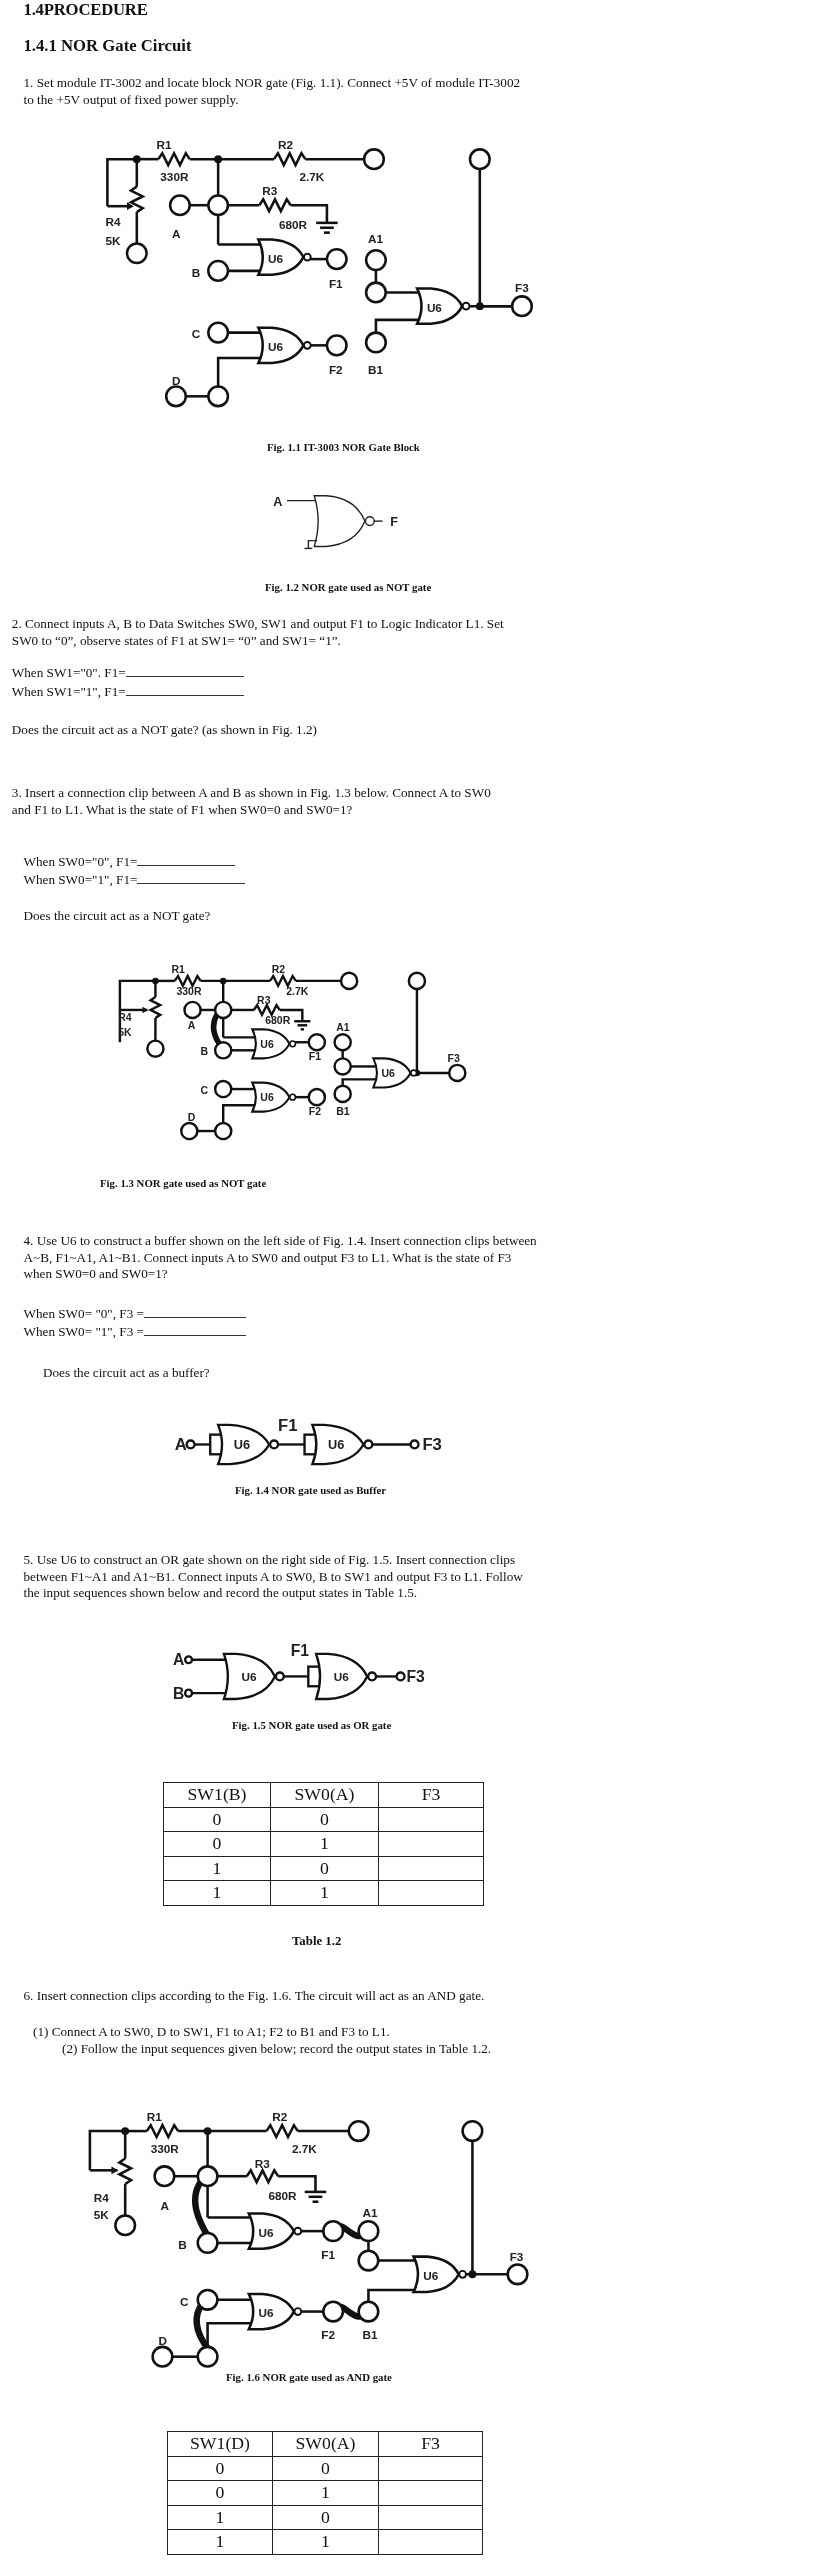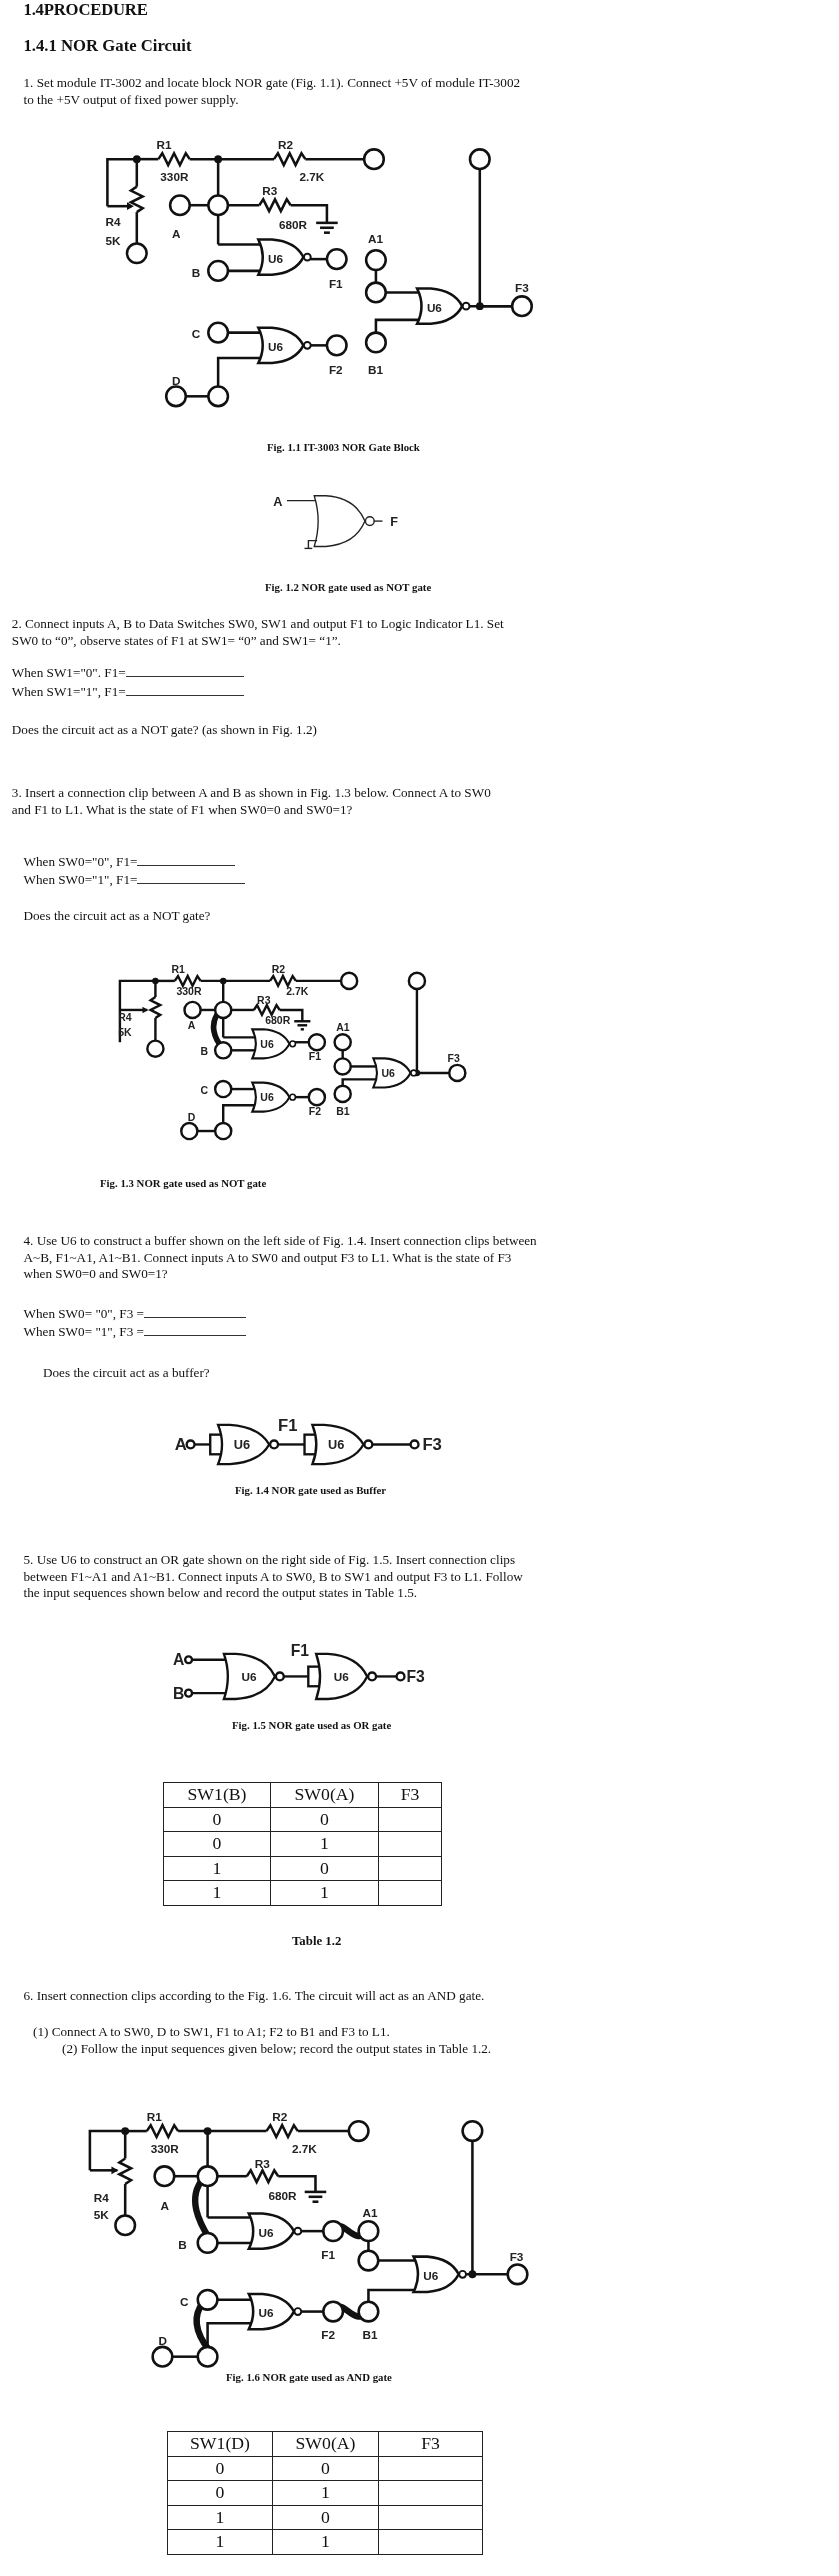--- a/index.html
+++ b/index.html
@@ -326,21 +326,21 @@
     <text x="244" y="39">F3</text>
   </g>
   <g font-size="12">
     <text x="76" y="38">U6</text>
     <text x="170" y="38">U6</text>
   </g>
 </svg>
 
 <div class="abs cap" style="left:232px; top:1719px;text-align:right;">Fig. 1.5 NOR gate used as OR gate</div>
 
-<table class="tt" style="left:163px; top:1782px; width:279px;">
+<table class="tt" style="left:163px; top:1782px; width:321px;">
   <tbody>
       <tr>
     <th style="width:106px;">SW1(B)</th>
     <th style="width:107px;">SW0(A)</th>
     <th>F3</th>
   </tr>
   <tr>
     <td>0</td>
     <td>0</td>
     <td></td>

